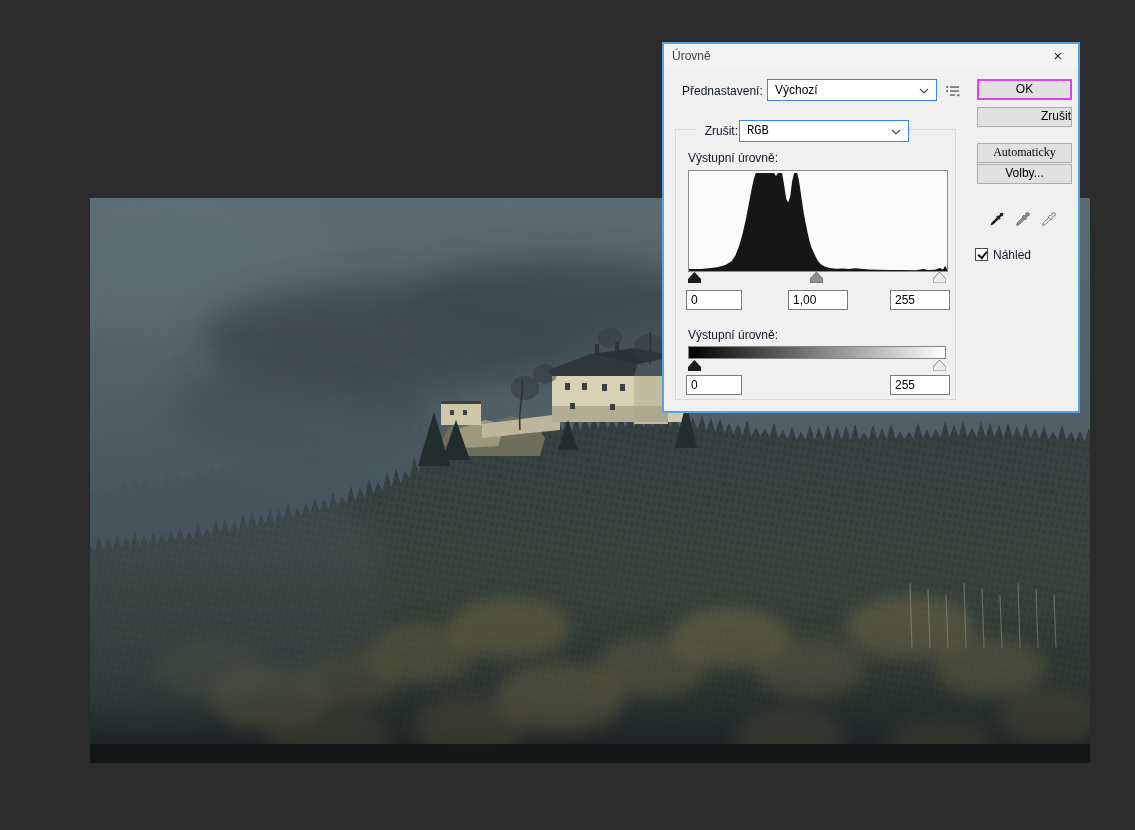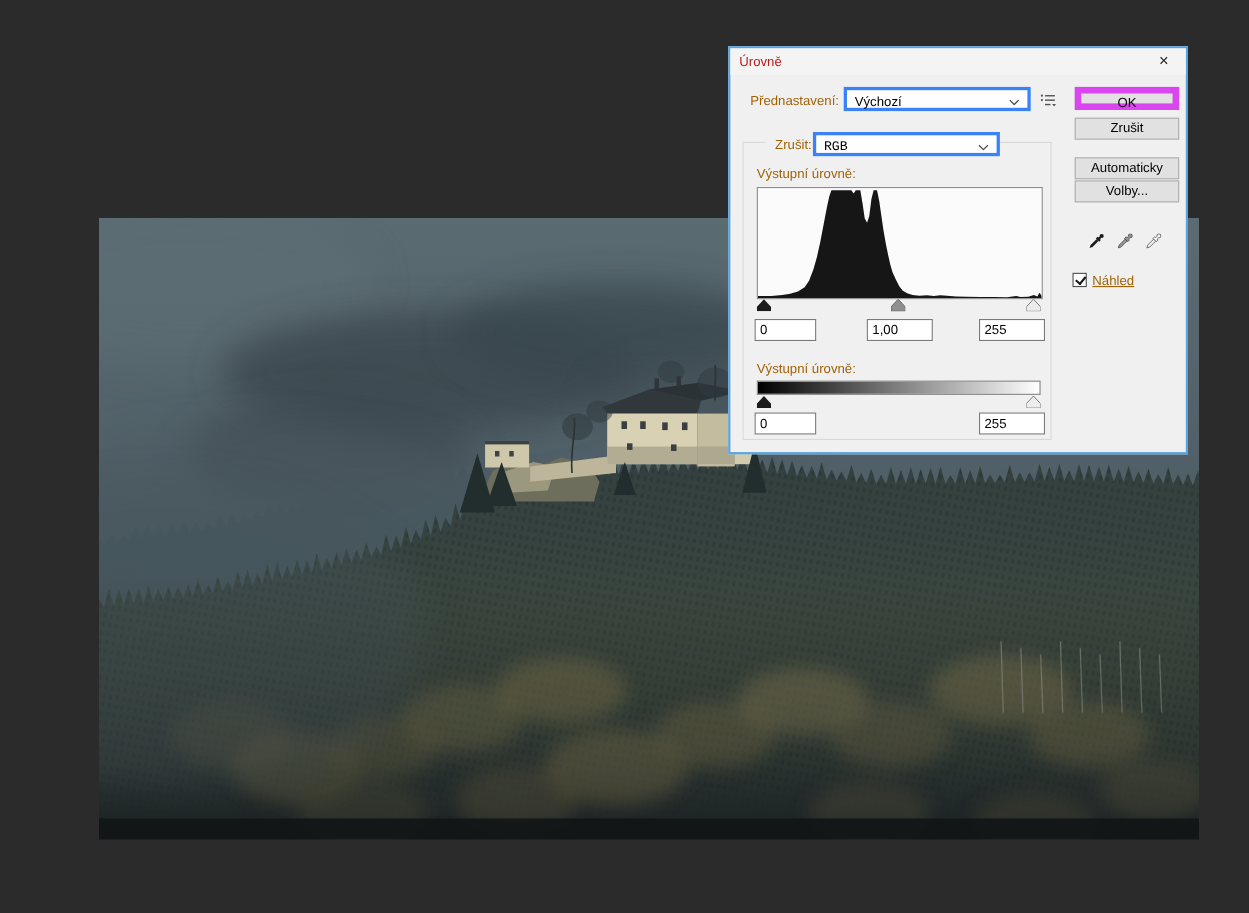--- a/index.html
+++ b/index.html
@@ -20,43 +20,43 @@
 
   
   .dialog{
     position:absolute;left:662px;top:42px;width:418px;height:371px;
     background:#f0f0f0;
     border:2px solid #58a4e2;
     box-sizing:border-box;
     font-size:12px;color:#000;
   }
   .titlebar{position:absolute;left:0;top:0;right:0;height:24px;background:#f4f4f4;}
-  .dlg-title{position:absolute;left:8px;top:5px;font-size:12px;color:#b91c1c;}
+  .dlg-title{position:absolute;left:8px;top:5px;font-size:12px;color:#404040;}
   .close-btn{
     position:absolute;right:10px;top:2px;width:20px;height:20px;
     text-align:center;font-size:15px;line-height:20px;color:#222;cursor:default;
   }
 
-  .lbl{position:absolute;white-space:nowrap;color:#a16207;}
+  .lbl{position:absolute;white-space:nowrap;color:#0f172a;}
 
   .combo{
-    position:absolute;height:22px;background:#fff;border:3px solid #3b82f6;
+    position:absolute;height:22px;background:#fff;border:1px solid #3b82f6;
     box-sizing:border-box;
   }
   .combo .combo-text{position:absolute;left:7px;top:3px;font-size:12px;}
   .combo .chev{position:absolute;right:7px;top:8px;}
 
   .btn{
     position:absolute;left:313px;width:95px;height:20px;
     background:#e1e1e1;border:1px solid #adadad;box-sizing:border-box;
     text-align:center;font-size:12px;line-height:17px;color:#000;
   }
-  .btn-ok{top:35px;height:21px;border:6px solid #d946ef;line-height:16px;}
-  .btn-cancel{top:63px;}
-  .btn-auto{top:99px;}
+  .btn-ok{top:35px;height:21px;border:2px solid #d946ef;line-height:16px;}
+  .btn-cancel{top:63px;text-align:right;}
+  .btn-auto{top:99px;font-family:Liberation Serif, serif;}
   .btn-options{top:120px;}
 
   .droppers{position:absolute;left:324px;top:168px;width:80px;height:18px;display:flex;gap:10px;}
   .dropper{width:16px;height:16px;}
 
   .preview-row{position:absolute;left:311px;top:204px;height:15px;}
   .checkbox{
     position:absolute;left:0;top:0;width:13px;height:13px;background:#fff;
     border:1px solid #4a4a4a;box-sizing:border-box;
   }
@@ -266,21 +266,21 @@
       <svg class="dropper" viewBox="0 0 16 16">
         <path d="M2.6 13.4 L3.4 10.8 L8.8 5.4 L10.6 7.2 L5.2 12.6 Z" fill="#f4f4f4" stroke="#4a4a4a" stroke-width="0.7"></path>
         <path d="M8.2 4.8 L9.8 3.2 L10.6 4.0 L11.8 2.8 A1.8 1.8 0 1 1 13.2 4.2 L12.0 5.4 L12.8 6.2 L11.2 7.8 Z" fill="#f4f4f4" stroke="#4a4a4a" stroke-width="0.7"></path>
       </svg>
     </div>
 
     <div class="preview-row">
       <span class="checkbox">
           <span class="mark"></span>
         </span>
-      <span class="preview-label lbl" style="position:absolute;text-decoration:underline;">Náhled</span>
+      <span class="preview-label lbl" style="position:absolute;">Náhled</span>
     </div>
 
     <div class="groupbox"></div>
 
     <span class="lbl channel-label">Zrušit:</span>
     <div class="combo channel-combo">
       <span class="combo-text">RGB</span>
       <svg class="chev" width="10" height="6">
           <polyline points="1,1 5,5 9,1" fill="none" stroke="#505050" stroke-width="1.2"></polyline>
         </svg>

